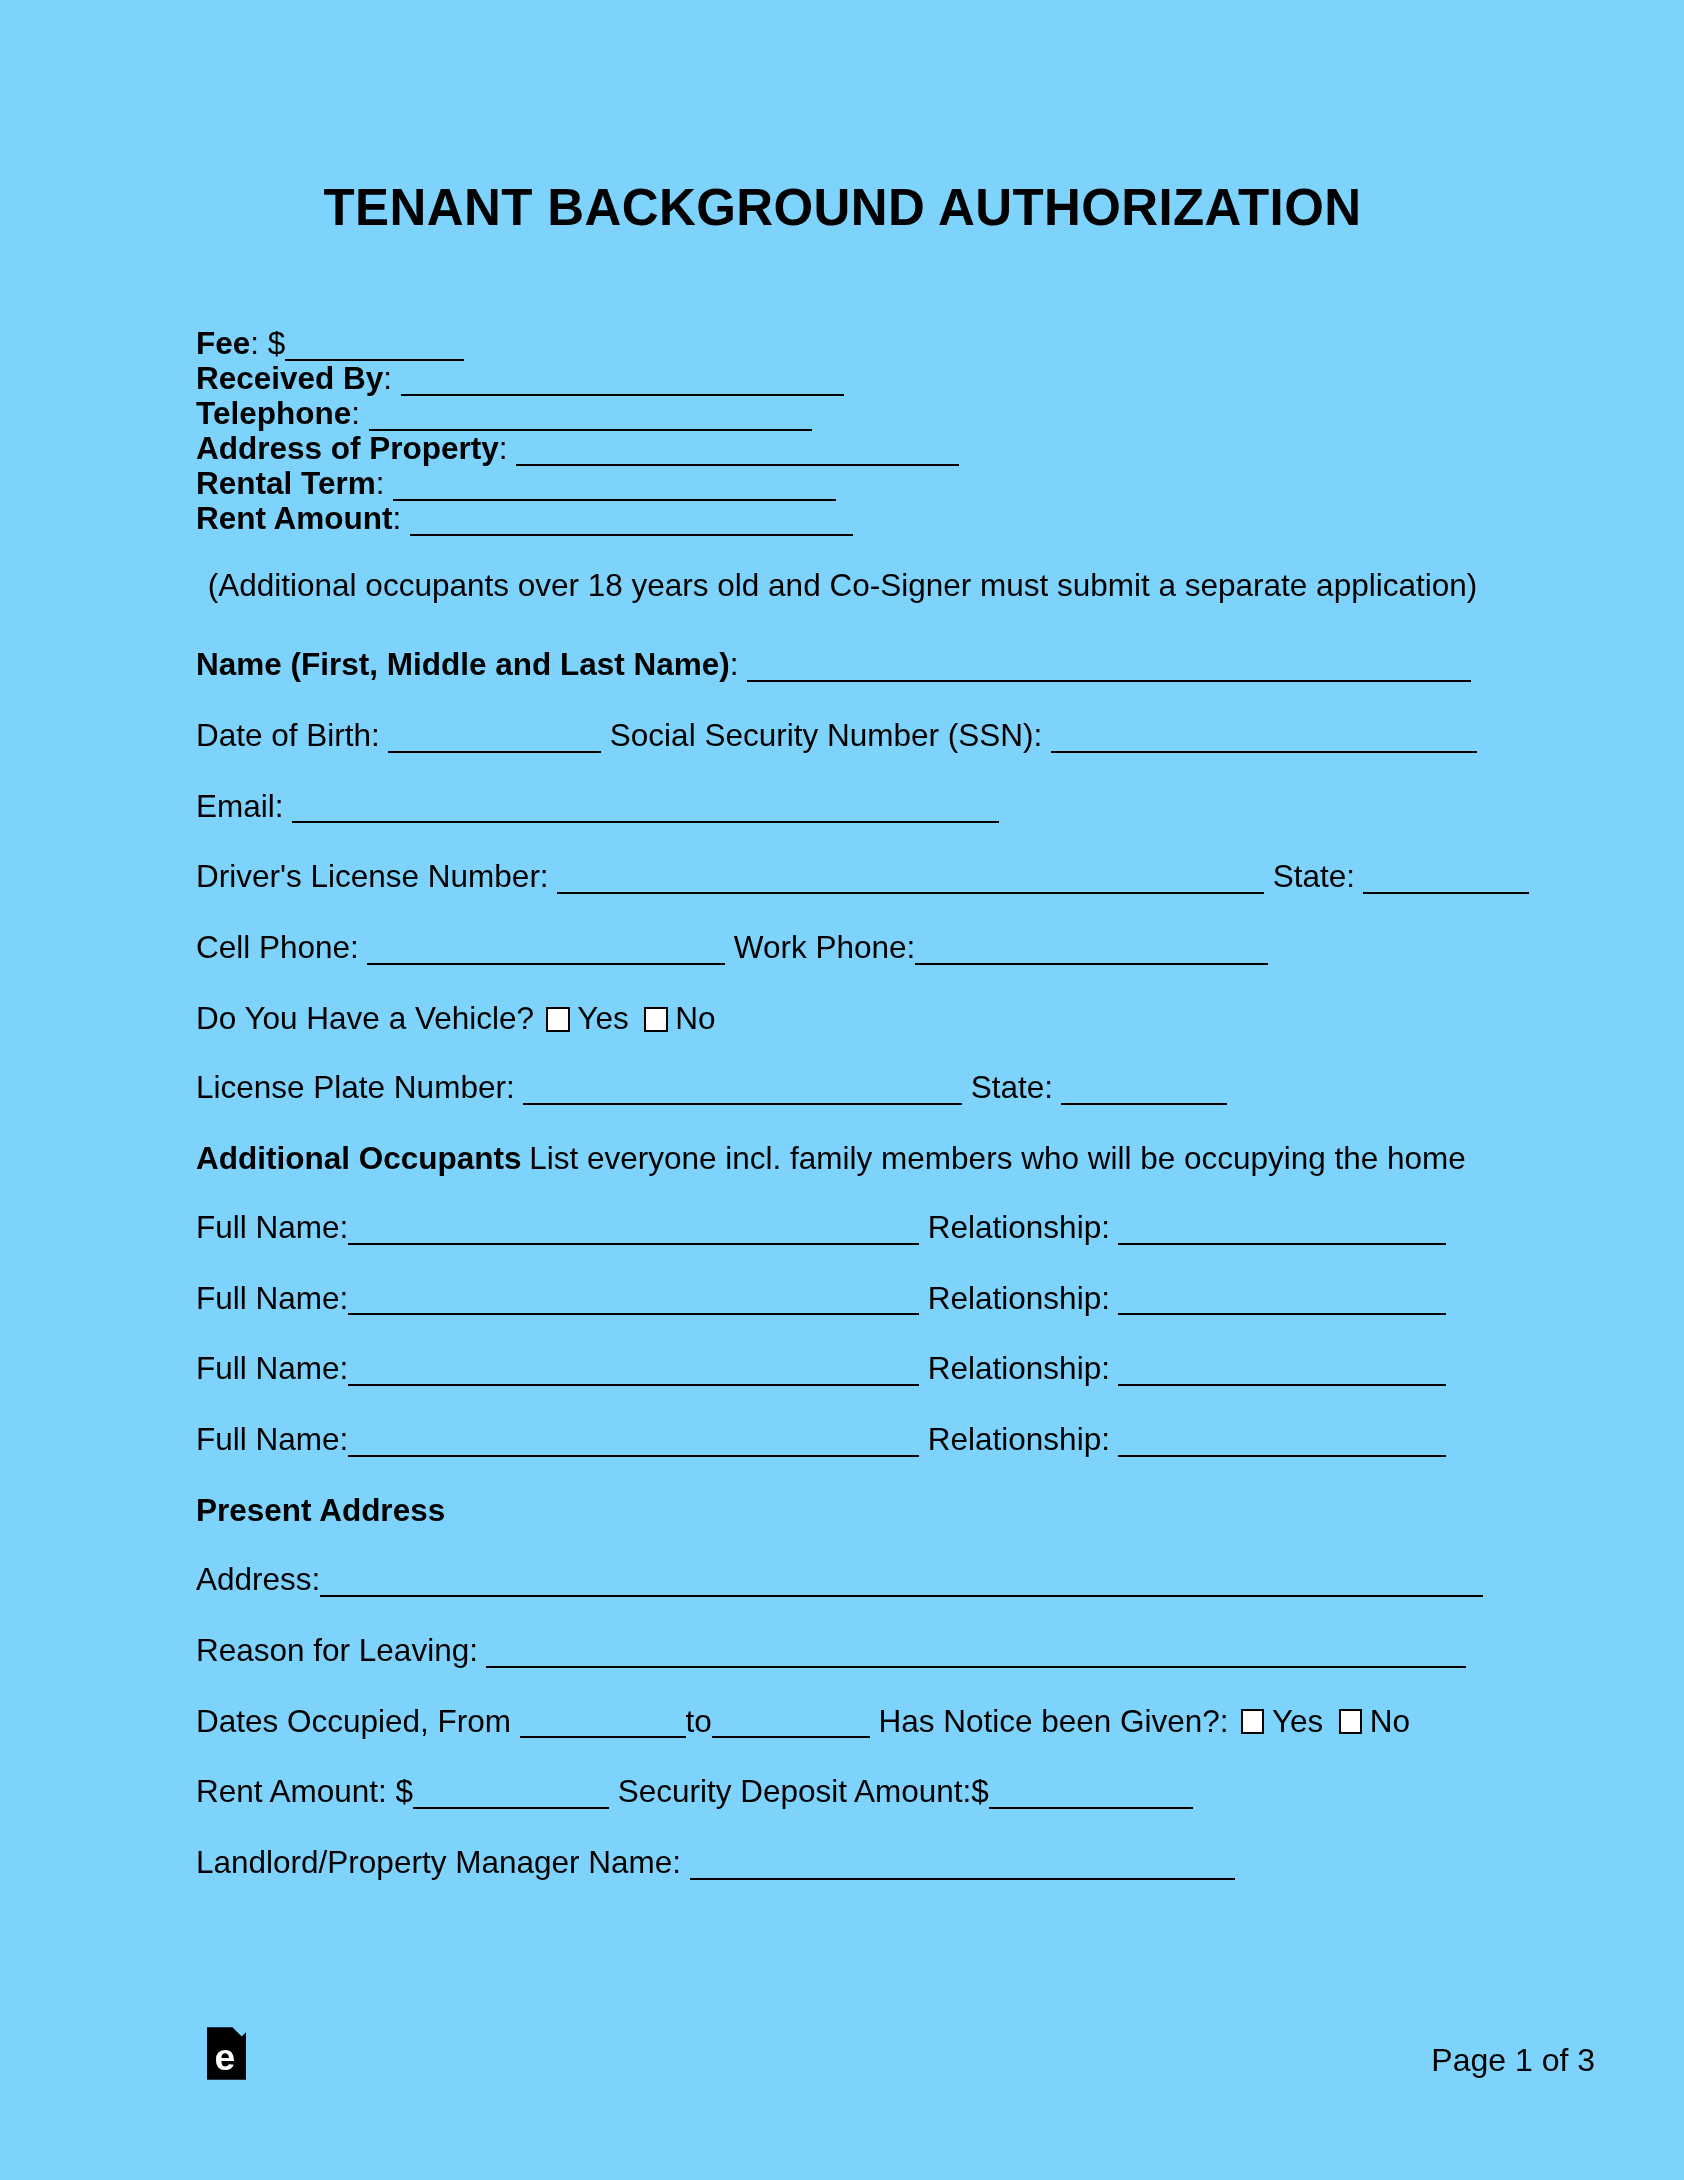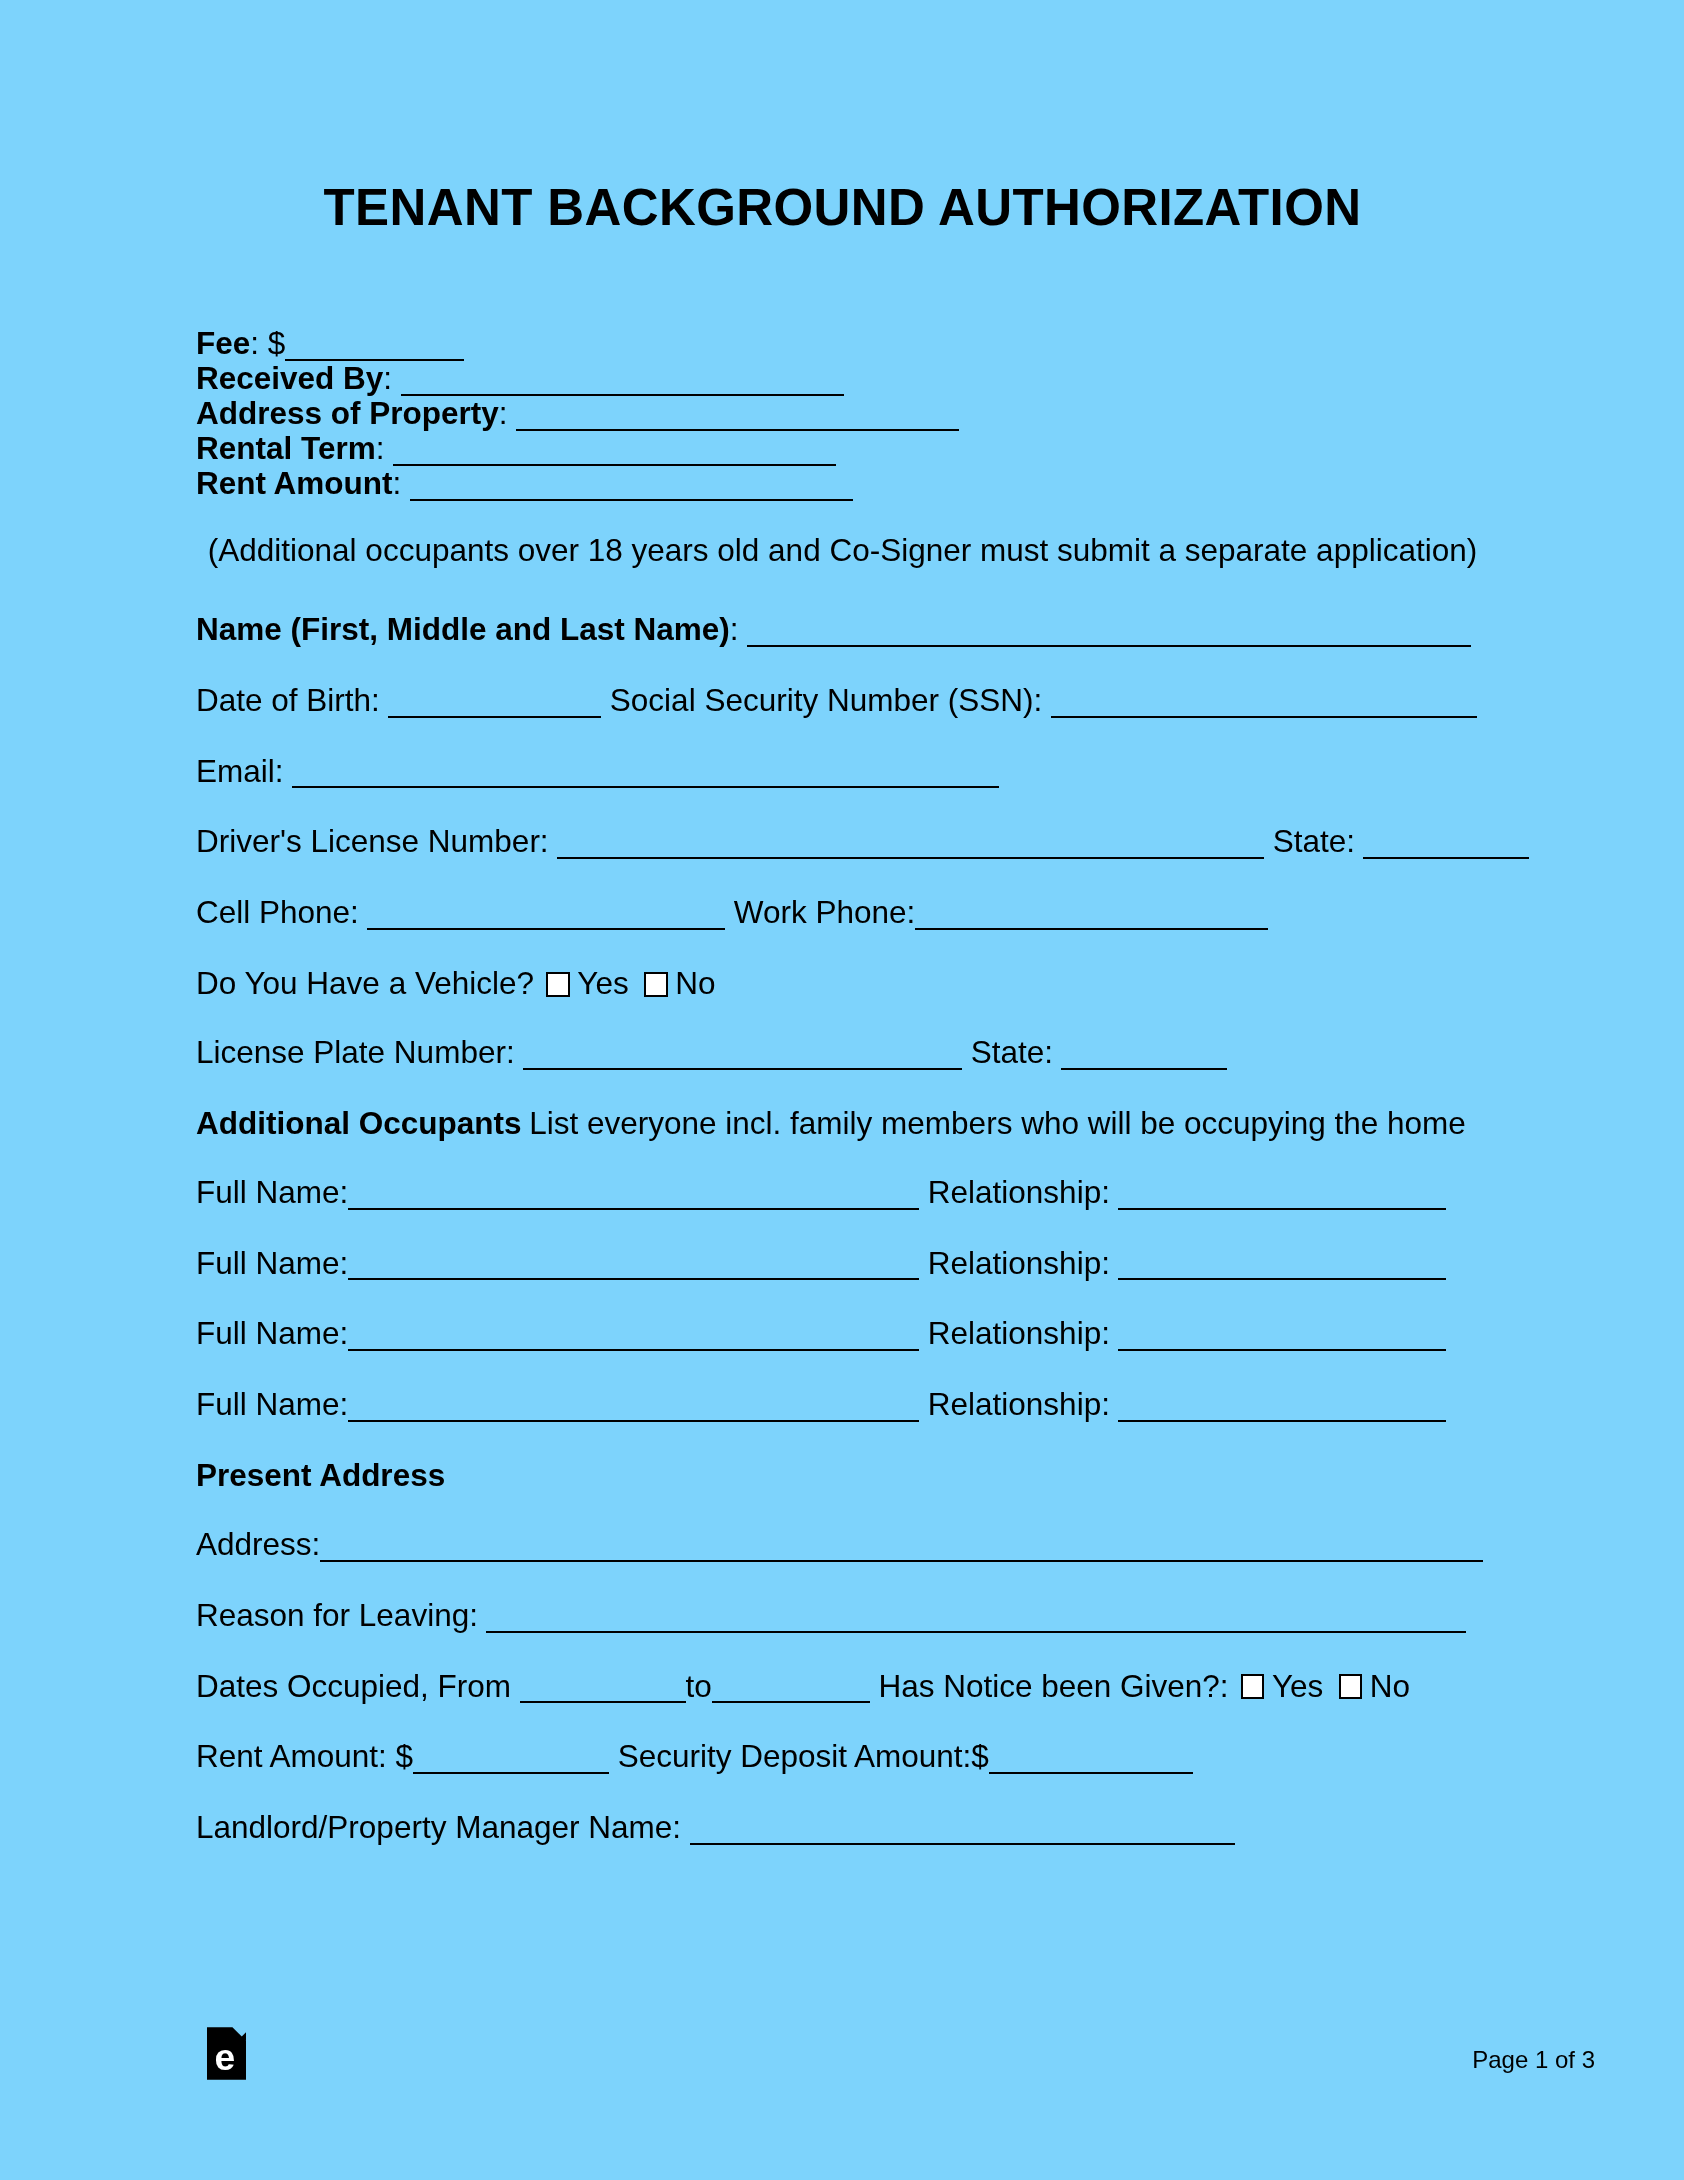--- a/index.html
+++ b/index.html
@@ -45,34 +45,35 @@
   
   .cb{
     display:inline-block;width:19.6px;height:21px;
     border:2.6px solid #000;background:#fff;
     vertical-align:-2.6px;margin-left:12px;margin-right:7.7px;
   }
   .cb.second{margin-left:15.3px;}
   .footer-logo{position:absolute;left:207px;top:2027px;width:39px;height:53px;}
   .page-indicator{
     position:absolute;right:90px;top:2043px;
-    font-size:24px;line-height:34px;
+    font-size:32px;line-height:34px;
   }
 </style>
 </head>
 <body>
 
 <div class="page">
   <div class="content">
 
     <div class="title">TENANT BACKGROUND AUTHORIZATION</div>
 
     <div class="infoblock">
       <div class="iline"><b class="lbl">Fee</b><span>: </span><span>$</span><span class="bl w210 ns"></span></div>
       <div class="iline"><b class="lbl">Received By</b><span>: </span><span class="bl w520 ns"></span></div>
+      <div class="iline"><b class="lbl">Telephone</b><span>: </span><span class="bl w520 ns"></span></div>
       <div class="iline"><b class="lbl">Address of Property</b><span>: </span><span class="bl w520 ns"></span></div>
       <div class="iline"><b class="lbl">Rental Term</b><span>: </span><span class="bl w520 ns"></span></div>
       <div class="iline"><b class="lbl">Rent Amount</b><span>: </span><span class="bl w520 ns"></span></div>
     </div>
 
     <div class="note">(Additional occupants over 18 years old and Co-Signer must submit a separate application)</div>
 
     <div class="row name-row"><b class="lbl">Name (First, Middle and Last Name)</b><span>: </span><span class="bl w850 ns"></span></div>
 
     <div class="row"><span>Date of Birth:</span><span class="bl w250"></span><span class="ml">Social Security Number (SSN):</span><span class="bl w500"></span></div>

